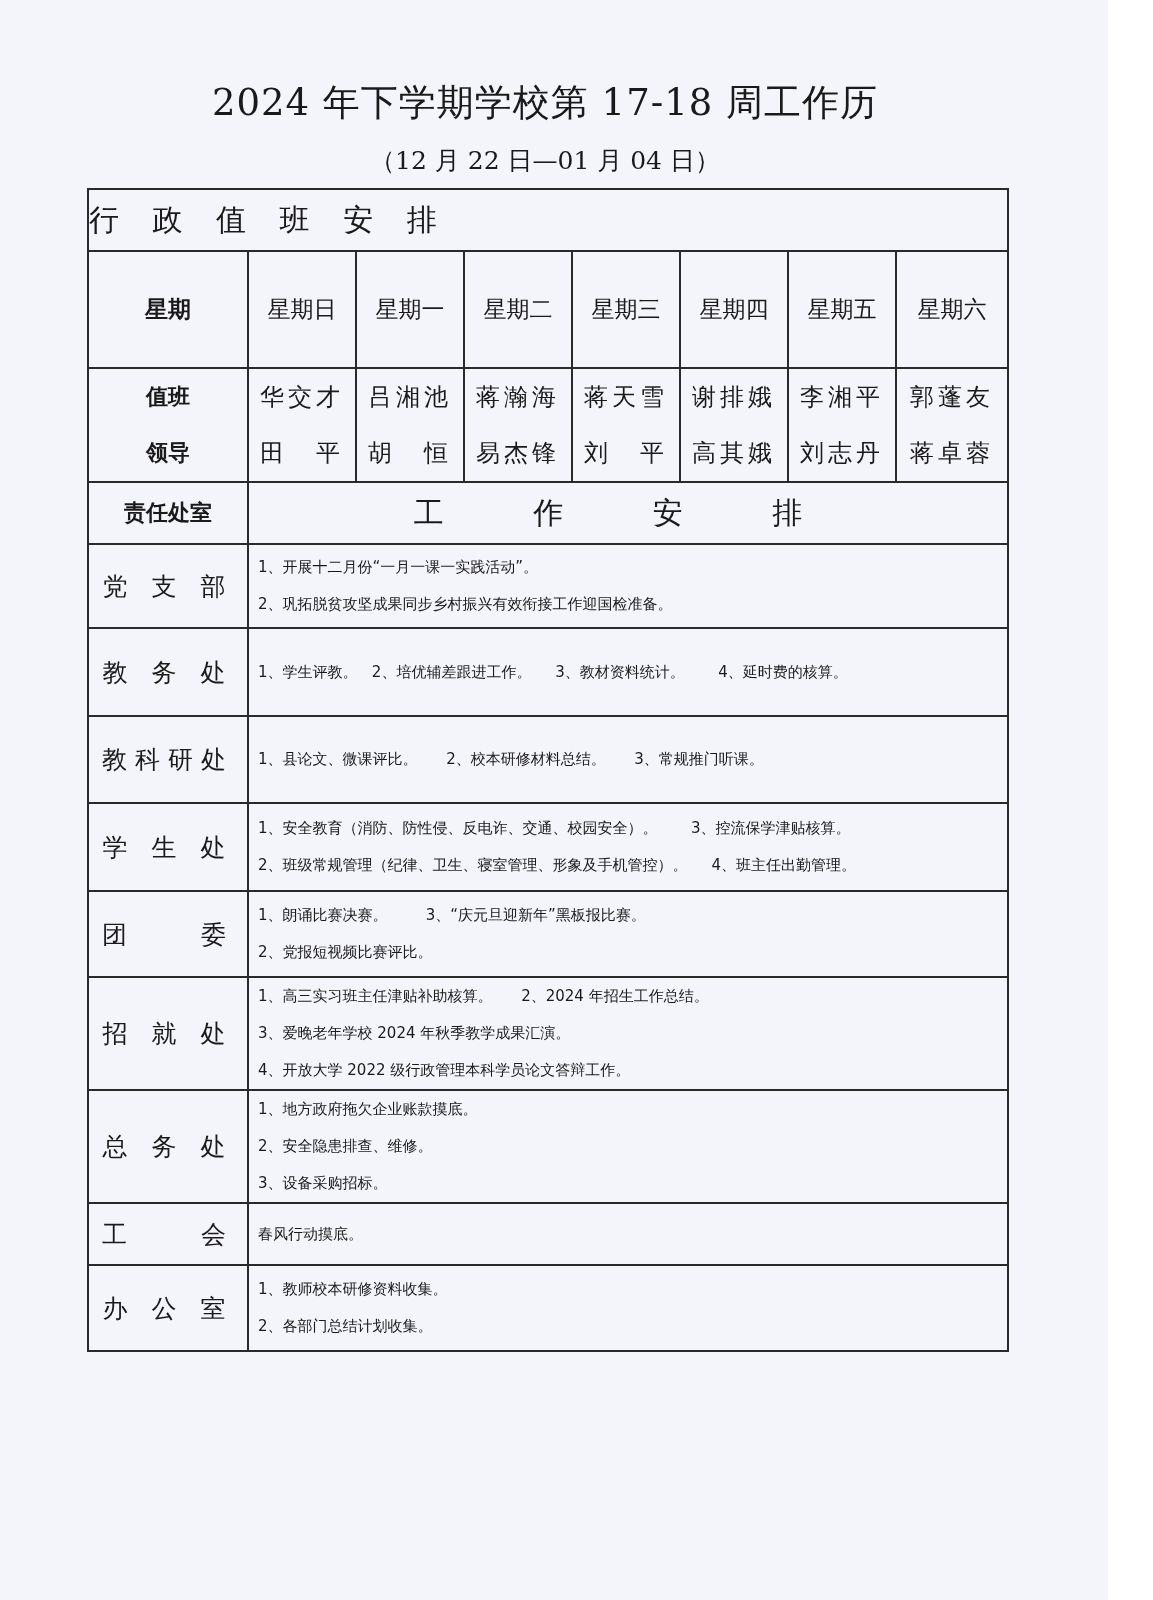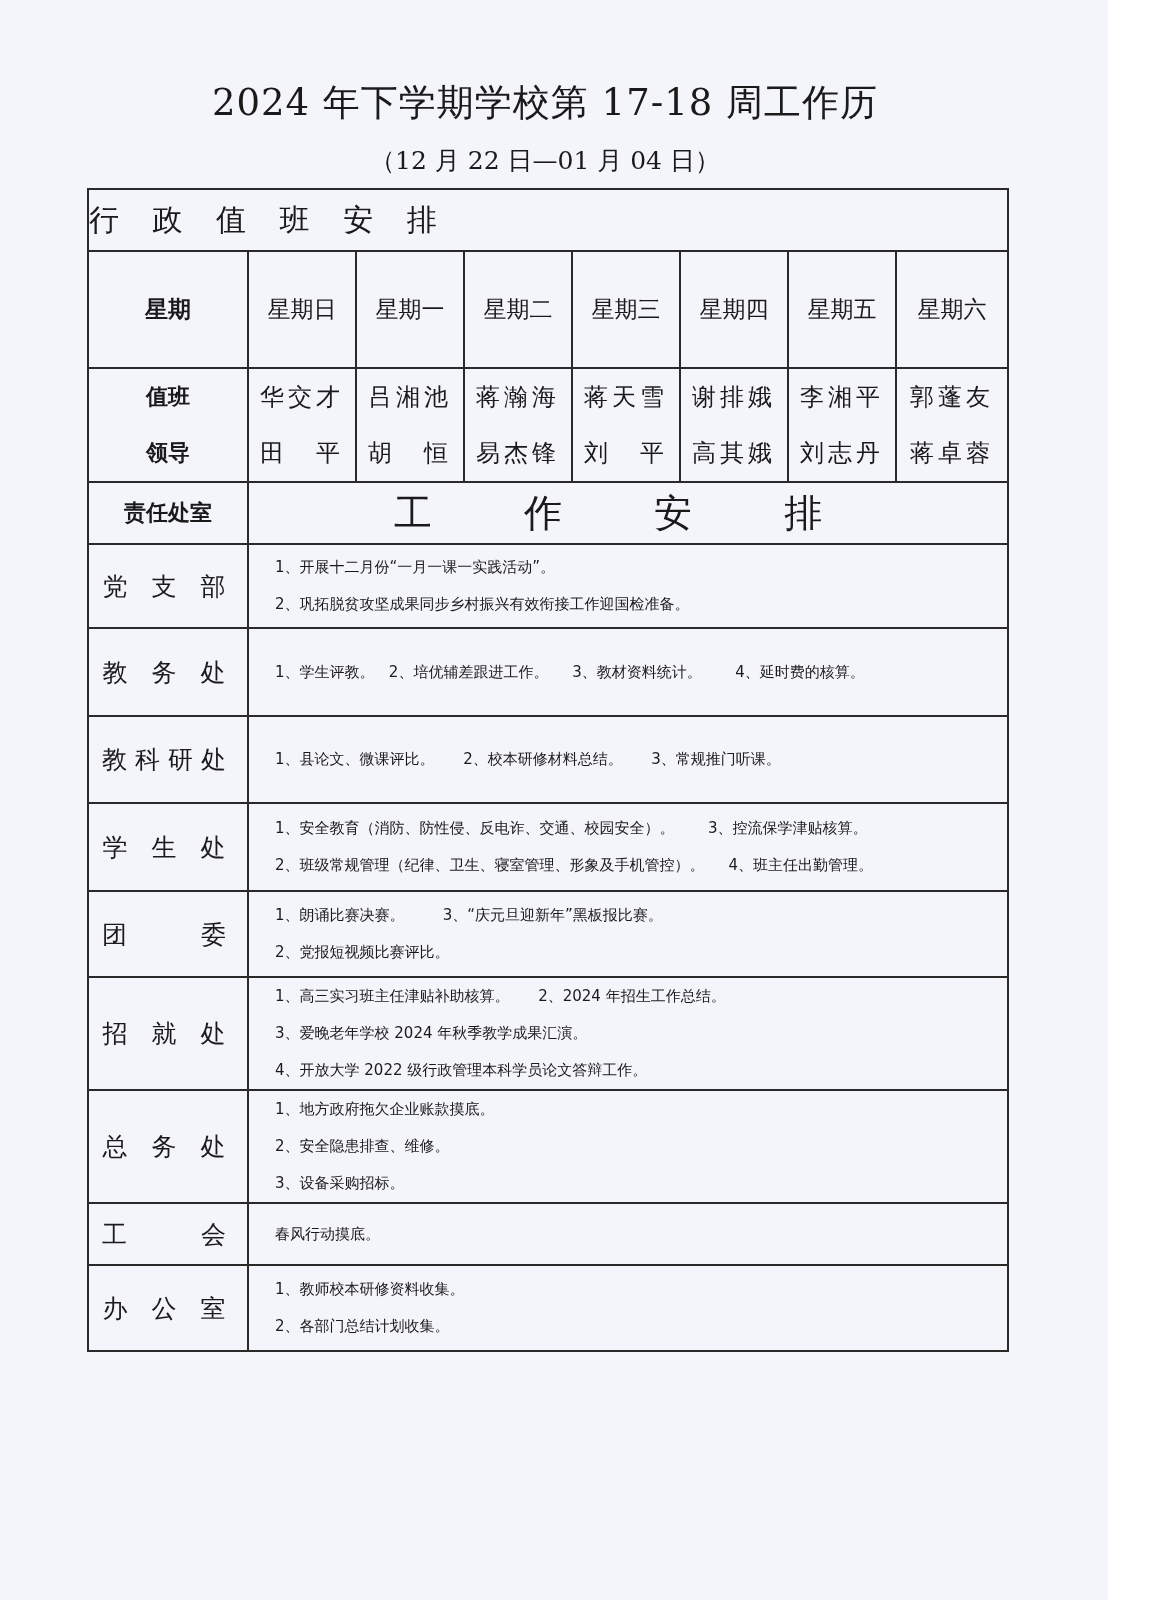--- a/index.html
+++ b/index.html
@@ -39,26 +39,26 @@
   .wk-head td { height: 115px; text-align: center; font-size: 23px;
     font-family: "DejaVu Sans", "Liberation Sans", sans-serif; }
   .wk-head td.rowlabel { font-weight: bold; }
   .duty td { height: 110px; text-align: center; font-size: 24px; }
   .duty td.rowlabel { font-weight: bold; font-family: "DejaVu Sans", "Liberation Sans", sans-serif; font-size: 22px; }
   .duty .nm { display: block; line-height: 56px; letter-spacing: 4px; white-space: nowrap; }
   .duty .rl { display: block; line-height: 56px; }
   .plan-head td { height: 60px; margin-top: 17px; }
   .plan-head .rowlabel { text-align: center; font-size: 22px; font-weight: bold;
     font-family: "DejaVu Sans", "Liberation Sans", sans-serif; }
-  .plan-head .ph { text-align: center; font-size: 38px; letter-spacing: 40px;
+  .plan-head .ph { text-align: center; font-size: 30px; letter-spacing: 40px;
     font-family: "DejaVu Sans", "Liberation Sans", sans-serif; }
   .dept td.rowlabel {
     text-align: center; font-size: 25px; letter-spacing: 8px;
   }
-  .dept td.tasks { padding-left: 26px; font-size: 15px;
+  .dept td.tasks { padding-left: 9px; font-size: 15px;
     font-family: "DejaVu Sans", "Liberation Sans", sans-serif; }
   .task { line-height: 37px; white-space: pre; }
 </style>
 </head>
 <body>
 
 <div class="right-edge"></div>
 
 <div class="title">2024 年下学期学校第 17-18 周工作历</div>
 <div class="subtitle">（12 月 22 日—01 月 04 日）</div>

